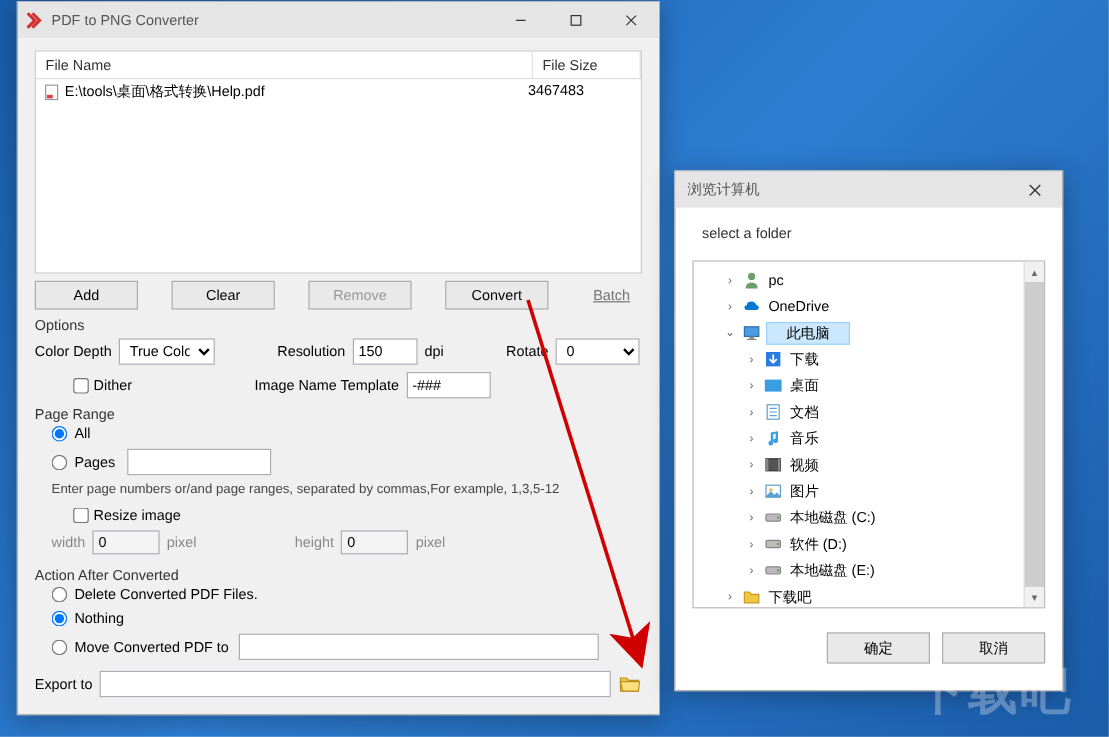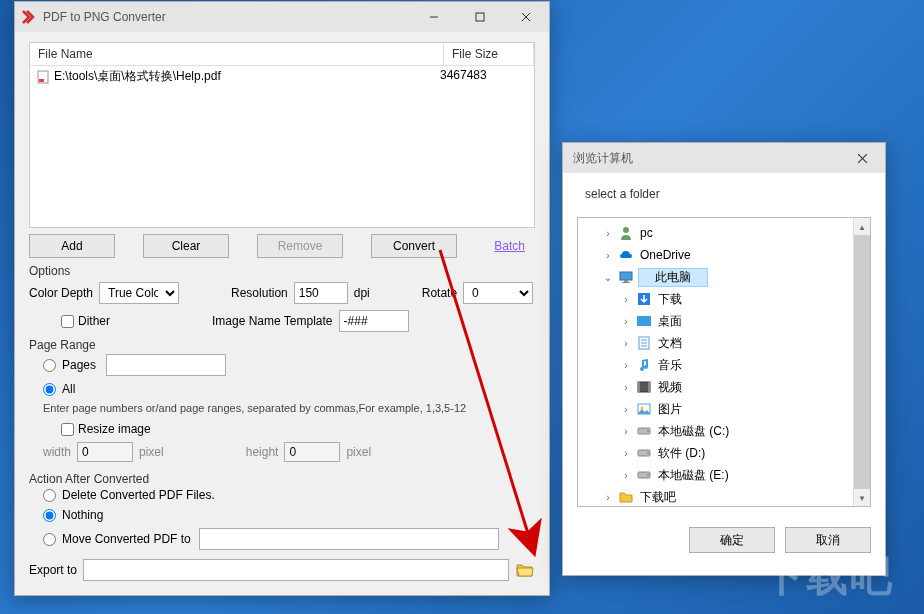--- a/index.html
+++ b/index.html
@@ -24,21 +24,21 @@
 .col-name { flex: 1; }
 .col-size { width: 90px; }
 .file-row { display: flex; padding: 2px 6px; }
 .file-row .fname { flex: 1; display: flex; align-items: center; gap: 4px; }
 .file-row .fsize { width: 90px; padding-left: 2px; }
 .file-icon { width: 14px; height: 14px; }
 
 .btn-row { display: flex; gap: 28px; justify-content: flex-start; align-items: center; }
 .btn { width: 86px; height: 24px; border: 1px solid #adadad; background: #e9e9e9; cursor: pointer; display: flex; align-items: center; justify-content: center; }
 .btn.disabled { color: #999; cursor: default; }
-.link-batch { color: #8b5cf6; text-decoration: underline; cursor: pointer; margin-left: auto; margin-right: 10px; }
+.link-batch { color: #737373; text-decoration: underline; cursor: pointer; margin-left: auto; margin-right: 10px; }
 
 .section-label { color: #333; margin-bottom: 2px; }
 .options-row { display: flex; align-items: center; gap: 6px; margin-top: 4px; }
 select, .num-input, .text-input { border: 1px solid #abadb3; background: #fff; padding: 2px 4px; font-size: 12px; }
 select { height: 22px; }
 .num-input { width: 54px; height: 22px; }
 .text-input { height: 22px; }
 .checkbox-wrap { display: flex; align-items: center; gap: 4px; padding-left: 32px; }
 input[type=checkbox] { width: 13px; height: 13px; margin: 0; }
 input[type=radio] { margin: 0 2px 0 0; }
@@ -147,28 +147,28 @@
           <input type="checkbox" style="">
           <span>Dither</span>
         </label>
       <span style="width:90px"></span>
       <span>Image Name Template</span>
       <input class="text-input" style="width: 70px;" value="-###">
     </div>
 
     <div class="section-label">Page Range</div>
     <div class="radio-wrap">
+        <input type="radio" name="pr" checked="" style="">
+        <span>All</span>
+      </div>
+    <div class="radio-wrap">
         <input type="radio" name="pr" style="">
         <span>Pages</span>
       <input class="text-input" style="width: 120px; margin-left: 6px;">
     </div>
-    <div class="radio-wrap">
-        <input type="radio" name="pr" checked="" style="">
-        <span>All</span>
-      </div>
     <div class="help-text">Enter page numbers or/and page ranges, separated by commas,For example, 1,3,5-12</div>
 
     <label class="checkbox-wrap">
         <input type="checkbox" style="">
         <span>Resize image</span>
       </label>
     <div class="dim-row">
       <span>width</span>
       <input class="small-input" value="0" style="">
       <span>pixel</span>

